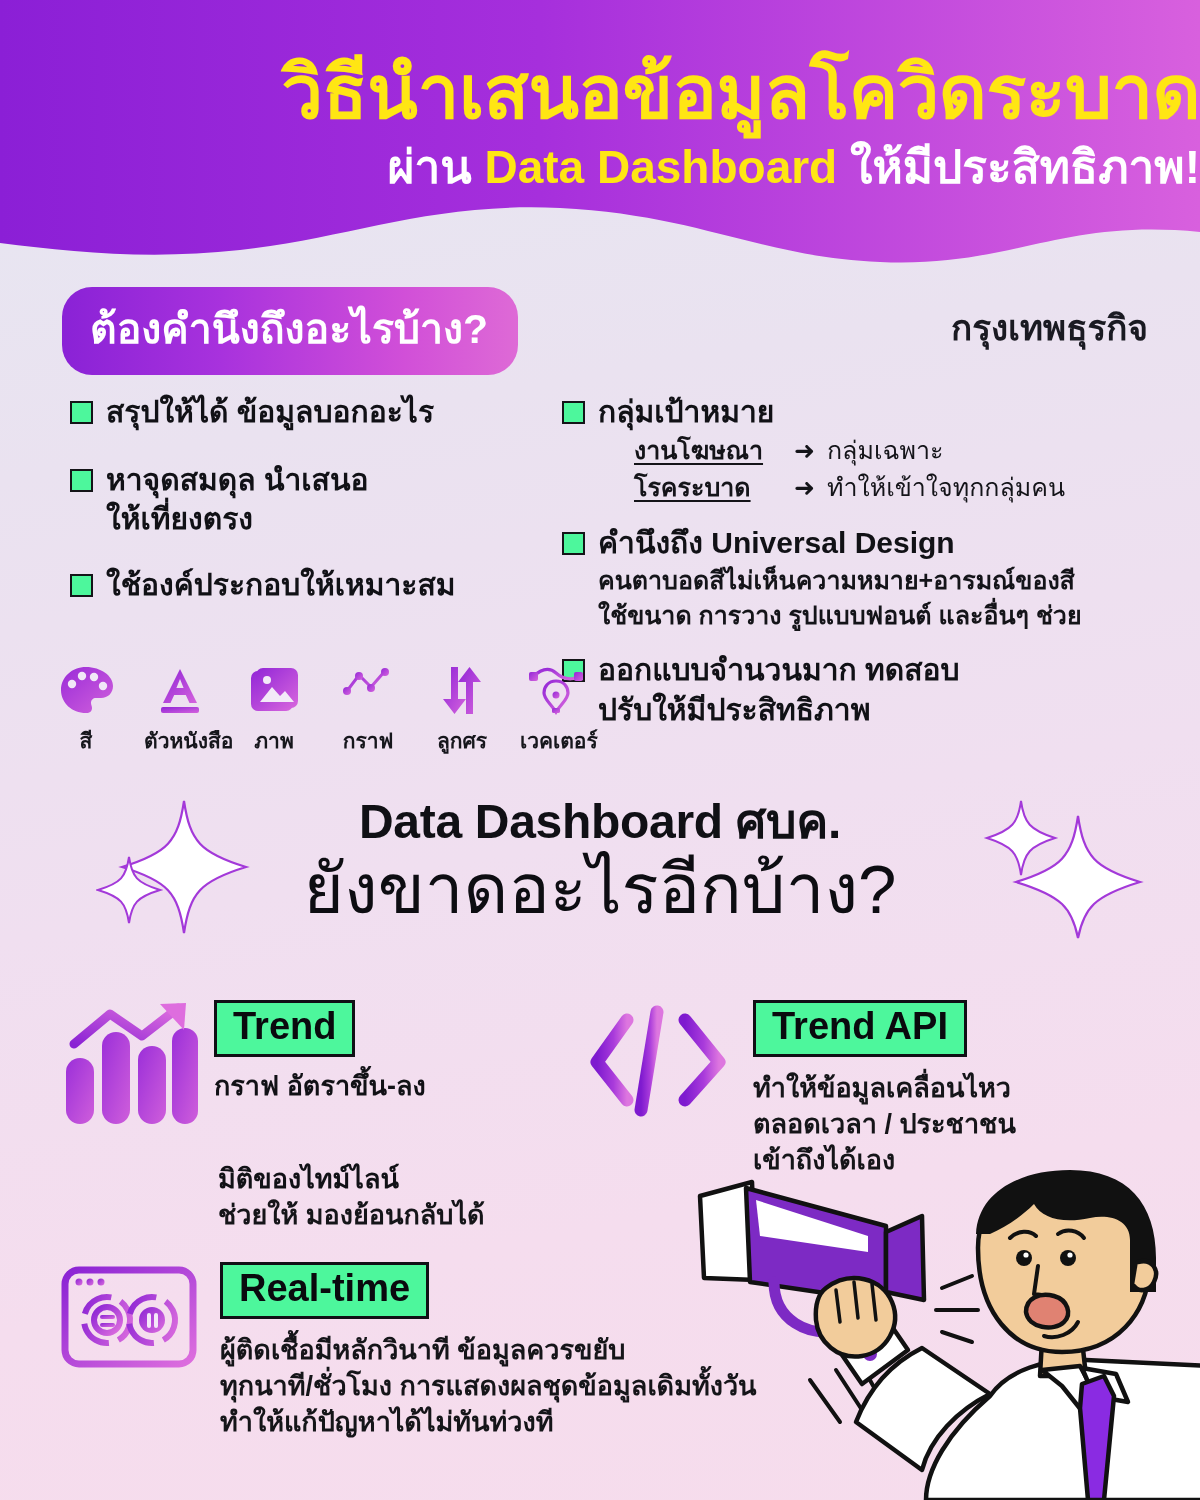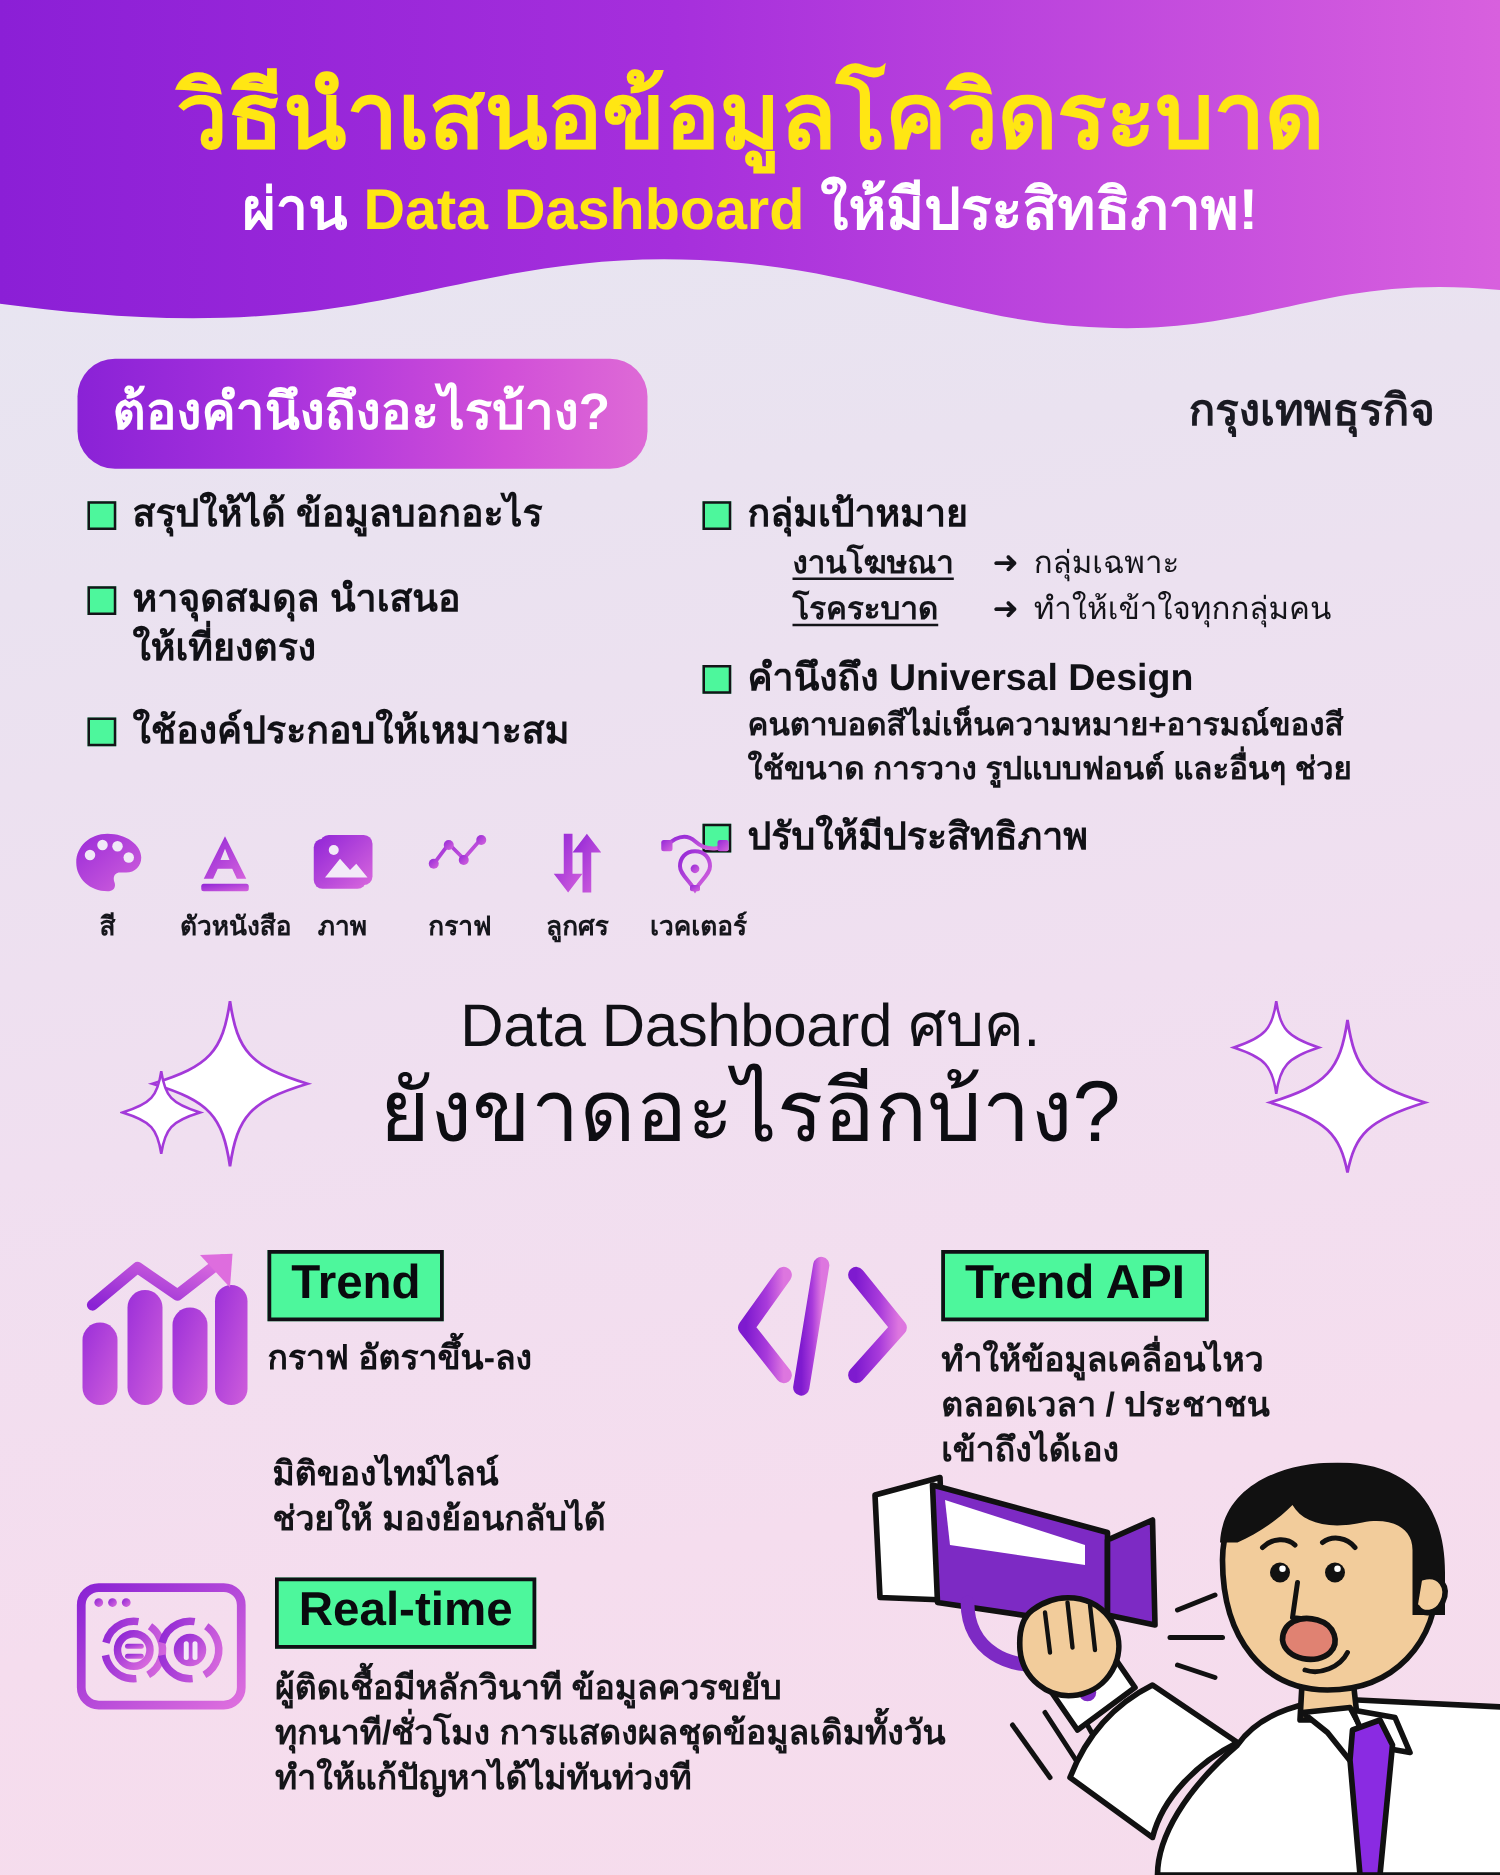--- a/index.html
+++ b/index.html
@@ -22,21 +22,21 @@
     overflow: hidden;
   }
   .header-bg {
     position: absolute; top: 0; left: 0;
     width: 1200px; height: 290px;
   }
   .header-inner {
     position: absolute; top: 0; left: 0;
     width: 1200px; height: 250px;
     display: flex; flex-direction: column;
-    align-items: center; justify-content: center;
+    align-items: flex-end; justify-content: center;
     z-index: 3;
   }
   .title-line1 {
     font-size: 74px; font-weight: 700; color: #FFE613;
     letter-spacing: -0.5px; line-height: 1.08;
     text-align: center; white-space: nowrap;
   }
   .title-line2 {
     font-size: 46px; font-weight: 700; color: #ffffff;
     line-height: 1.25; text-align: center; white-space: nowrap;
@@ -100,21 +100,21 @@
   .icon-cell .cap {
     font-size: 21px; font-weight: 700; color: #16161c; margin-top: 4px; white-space: nowrap;
   }
 
   
   .midtitle {
     position: absolute; top: 795px; left: 0; width: 1200px;
     text-align: center; z-index: 4;
   }
   .mt1 {
-    font-size: 48px; font-weight: 400; color: #101015; line-height: 1.12;
+    font-size: 48px; font-weight: 700; color: #101015; line-height: 1.12;
     letter-spacing: -0.3px;
   }
   .mt2 {
     font-size: 69px; font-weight: 400; color: #0d0d12; line-height: 1.12;
     margin-top: 2px;
   }
   .spark { position: absolute; z-index: 3; }
 
   
   .card { position: absolute; display: flex; justify-content: center; }
@@ -222,20 +222,21 @@
         <div>
           <div class="b-head">คำนึงถึง Universal Design</div>
           <div class="b-sub">คนตาบอดสีไม่เห็นความหมาย+อารมณ์ของสี</div>
           <div class="b-sub">ใช้ขนาด การวาง รูปแบบฟอนต์ และอื่นๆ ช่วย</div>
         </div>
       </div>
 
       <div class="bullet">
         <span class="sq"></span>
         <div>
+          <div class="b-head">ออกแบบจำนวนมาก ทดสอบ</div>
           <div class="b-head">ปรับให้มีประสิทธิภาพ</div>
         </div>
       </div>
 
     </div>
   </div>
 
   <div class="icon-strip">
     <defs></defs>
 

